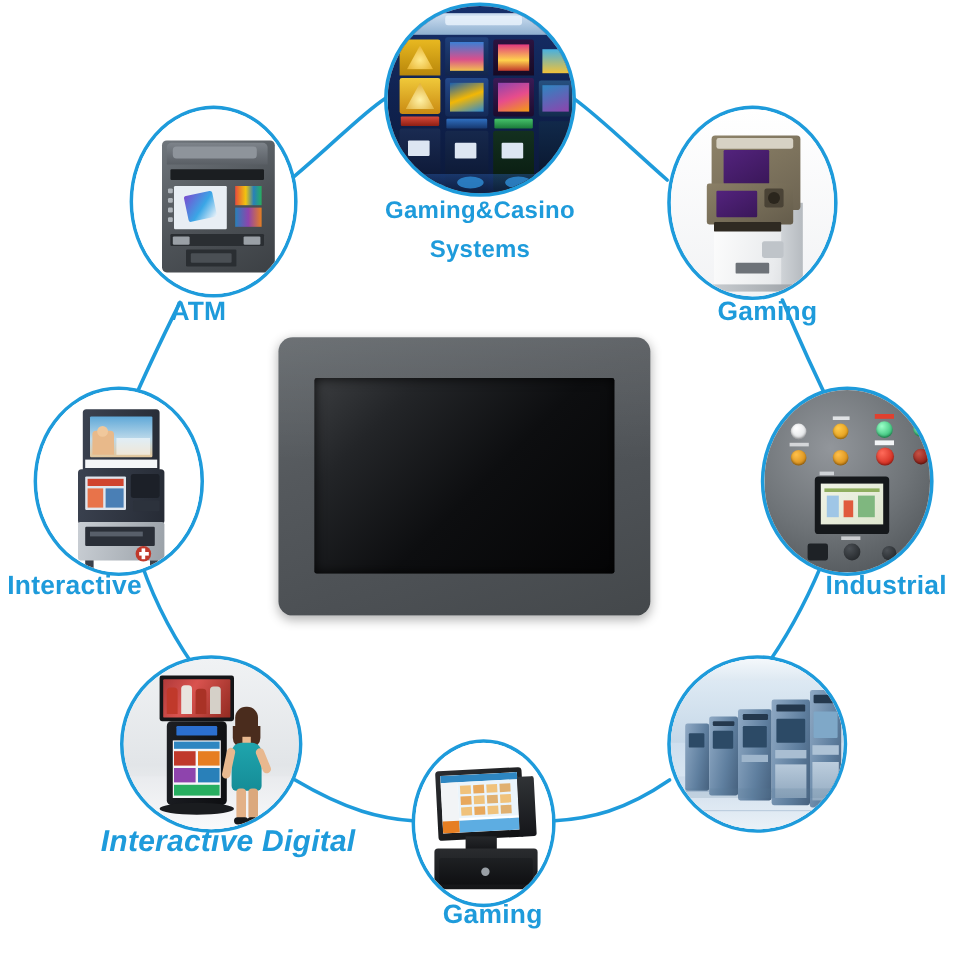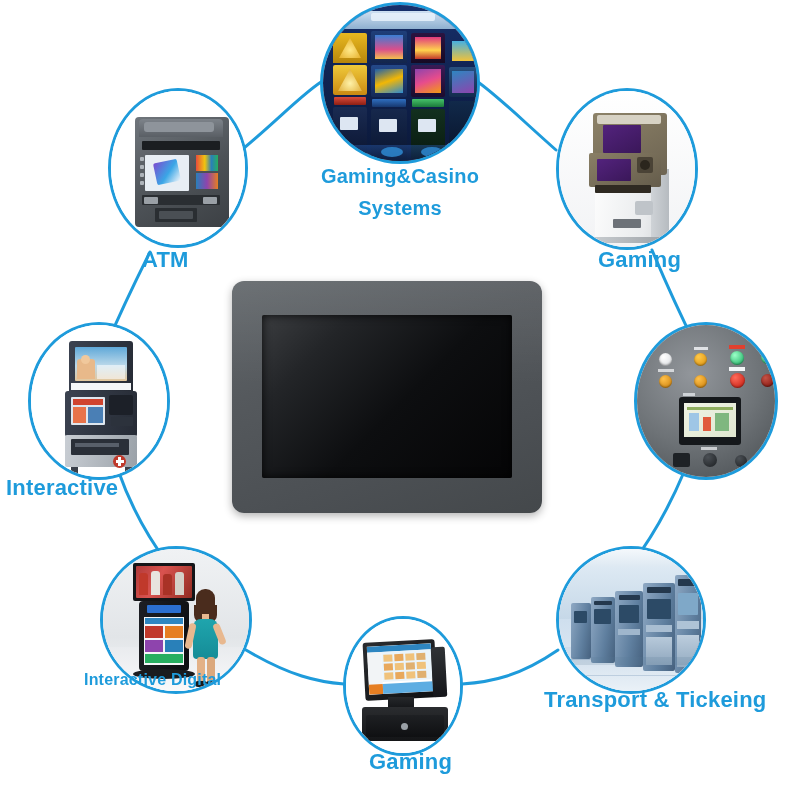--- a/index.html
+++ b/index.html
@@ -308,20 +308,21 @@
         <div class="px" style="left:66px;top:92px;width:8px;height:14px;background:#e05a3c;"></div>
         <div class="px" style="left:78px;top:88px;width:14px;height:18px;background:#7fb77f;"></div>
         <div class="px" style="left:46px;top:68px;width:12px;height:3px;background:#cfd3d7;"></div>
 
         <div class="px" style="left:36px;top:128px;width:17px;height:14px;background:#1e2226;border-radius:2px;"></div>
         <div class="i-knob" style="left:66px;top:128px;width:14px;height:14px;"></div>
         <div class="i-knob" style="left:98px;top:130px;width:12px;height:12px;"></div>
         <div class="px" style="left:64px;top:122px;width:16px;height:3px;background:#eceef0;opacity:.75;"></div>
       </div>
     </div>
+    <div class="label" style="left:54px;top:152px;font-size:22px;">Industrial</div>
   </div>
 
   <div class="node" style="left:100px;top:546px;width:152px;height:148px;">
     <div class="bubble" style="width:152px;height:148px;">
       <div class="art">
         <div class="bg d-room" style="background:linear-gradient(180deg,#f0f2f4 0%,#e2e5e8 62%,#f7f8f9 100%);"></div>
         <div class="px" style="left:0;top:98px;width:152px;height:50px;background:linear-gradient(180deg,#e9ebee,#fbfbfc);"></div>
 
         <div class="px" style="left:30px;top:14px;width:62px;height:38px;background:#141518;border-radius:2px;"></div>
         <div class="d-top" style="left:33px;top:17px;width:56px;height:32px;"></div>
@@ -356,21 +357,21 @@
           <div class="px" style="left:31px;top:34px;width:7px;height:22px;background:#e8b88f;border-radius:4px;transform:rotate(-22deg);"></div>
 
           <div class="px" style="left:12px;top:68px;width:8px;height:26px;background:#e3b187;border-radius:3px;"></div>
           <div class="px" style="left:22px;top:68px;width:8px;height:26px;background:#dba87d;border-radius:3px;"></div>
 
           <div class="px" style="left:10px;top:92px;width:12px;height:6px;background:#17181a;border-radius:3px;"></div>
           <div class="px" style="left:21px;top:92px;width:12px;height:6px;background:#17181a;border-radius:3px;"></div>
         </div>
       </div>
     </div>
-    <div class="label" style="left:-16px;top:124px;font-size:16px;">Interactive Digital</div>
+    <div class="label" style="left:-16px;top:140px;font-size:25px;font-style:italic;">Interactive Digital</div>
   </div>
 
   <div class="node" style="left:556px;top:546px;width:150px;height:148px;">
     <div class="bubble" style="width:150px;height:148px;">
       <div class="art">
         <div class="bg t-bg" style="background:linear-gradient(180deg,#eaf2f9 0%,#cfdfee 50%,#e4edf5 100%);"></div>
 
         <div class="px" style="left:0;top:0;width:150px;height:20px;background:linear-gradient(180deg,#f4f8fb,#dbe7f1);"></div>
 
         <div class="px" style="left:0;top:18px;width:150px;height:52px;background:linear-gradient(180deg,#dde9f3,#c6d8e8);"></div>
@@ -395,21 +396,20 @@
         <div class="px" style="left:87px;top:88px;width:26px;height:28px;background:linear-gradient(180deg,#b7c9da,#8ea6bd);"></div>
         <div class="t-mach" style="left:116px;top:26px;width:26px;height:98px;"></div>
         <div class="t-slot" style="left:119px;top:30px;width:20px;height:7px;"></div>
         <div class="t-scr" style="left:119px;top:44px;width:20px;height:22px;background:#7fa8c8;"></div>
         <div class="px" style="left:118px;top:72px;width:22px;height:8px;background:#aec3d6;"></div>
         <div class="px" style="left:118px;top:86px;width:22px;height:32px;background:linear-gradient(180deg,#bccddd,#93abc1);"></div>
 
         <div class="px" style="left:12px;top:108px;width:130px;height:8px;background:rgba(90,120,150,.18);"></div>
       </div>
     </div>
-    <div class="label" style="left:-12px;top:140px;font-size:22px;">Transport &amp; Tickeing</div>
   </div>
 
   <div class="node" style="left:343px;top:616px;width:120px;height:140px;">
     <div class="bubble" style="width:120px;height:140px;">
       <div class="art">
         <div class="bg" style="background:#ffffff;"></div>
 
         <div class="p-mon" style="left:18px;top:22px;width:72px;height:58px;transform:rotate(-3deg);"></div>
         <div class="p-scr" style="left:22px;top:26px;width:64px;height:48px;transform:rotate(-3deg);">
           <div class="px" style="left:0;top:0;width:64px;height:6px;background:#2e86c1;"></div>

